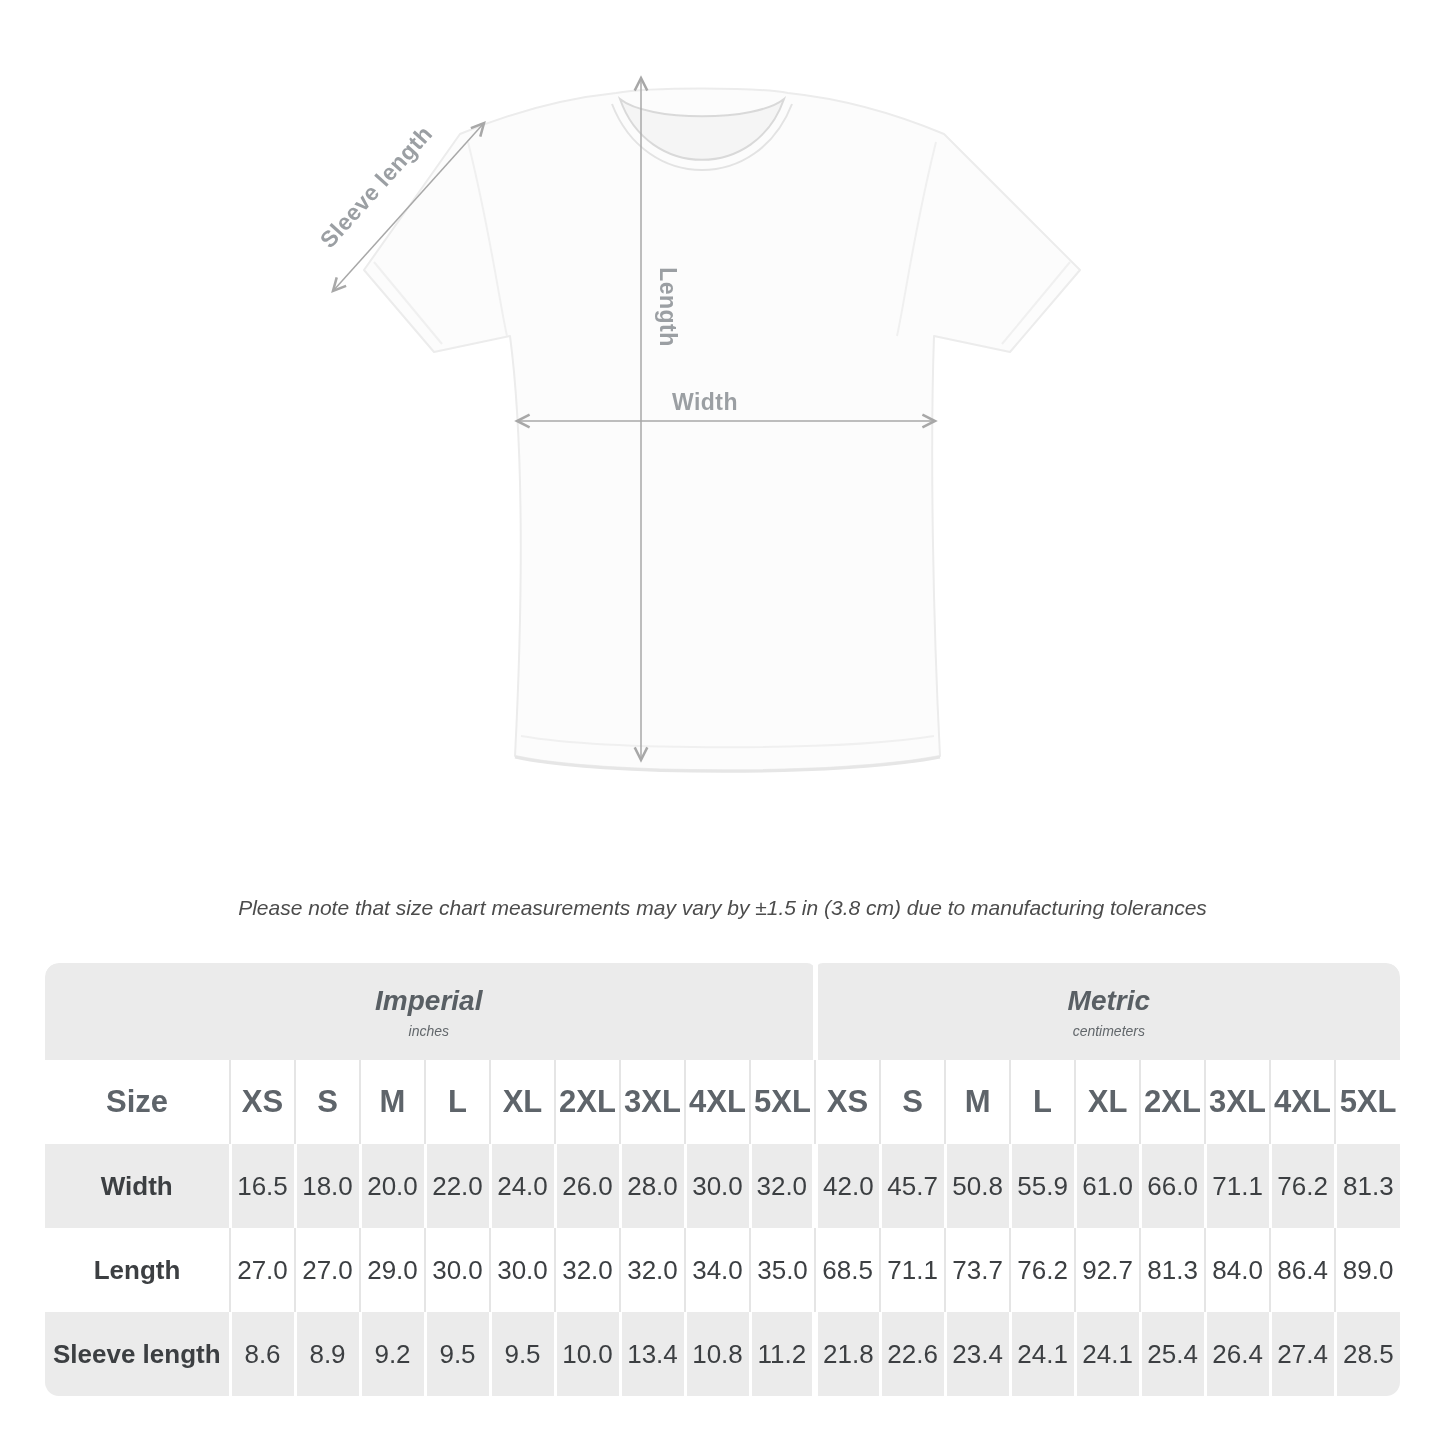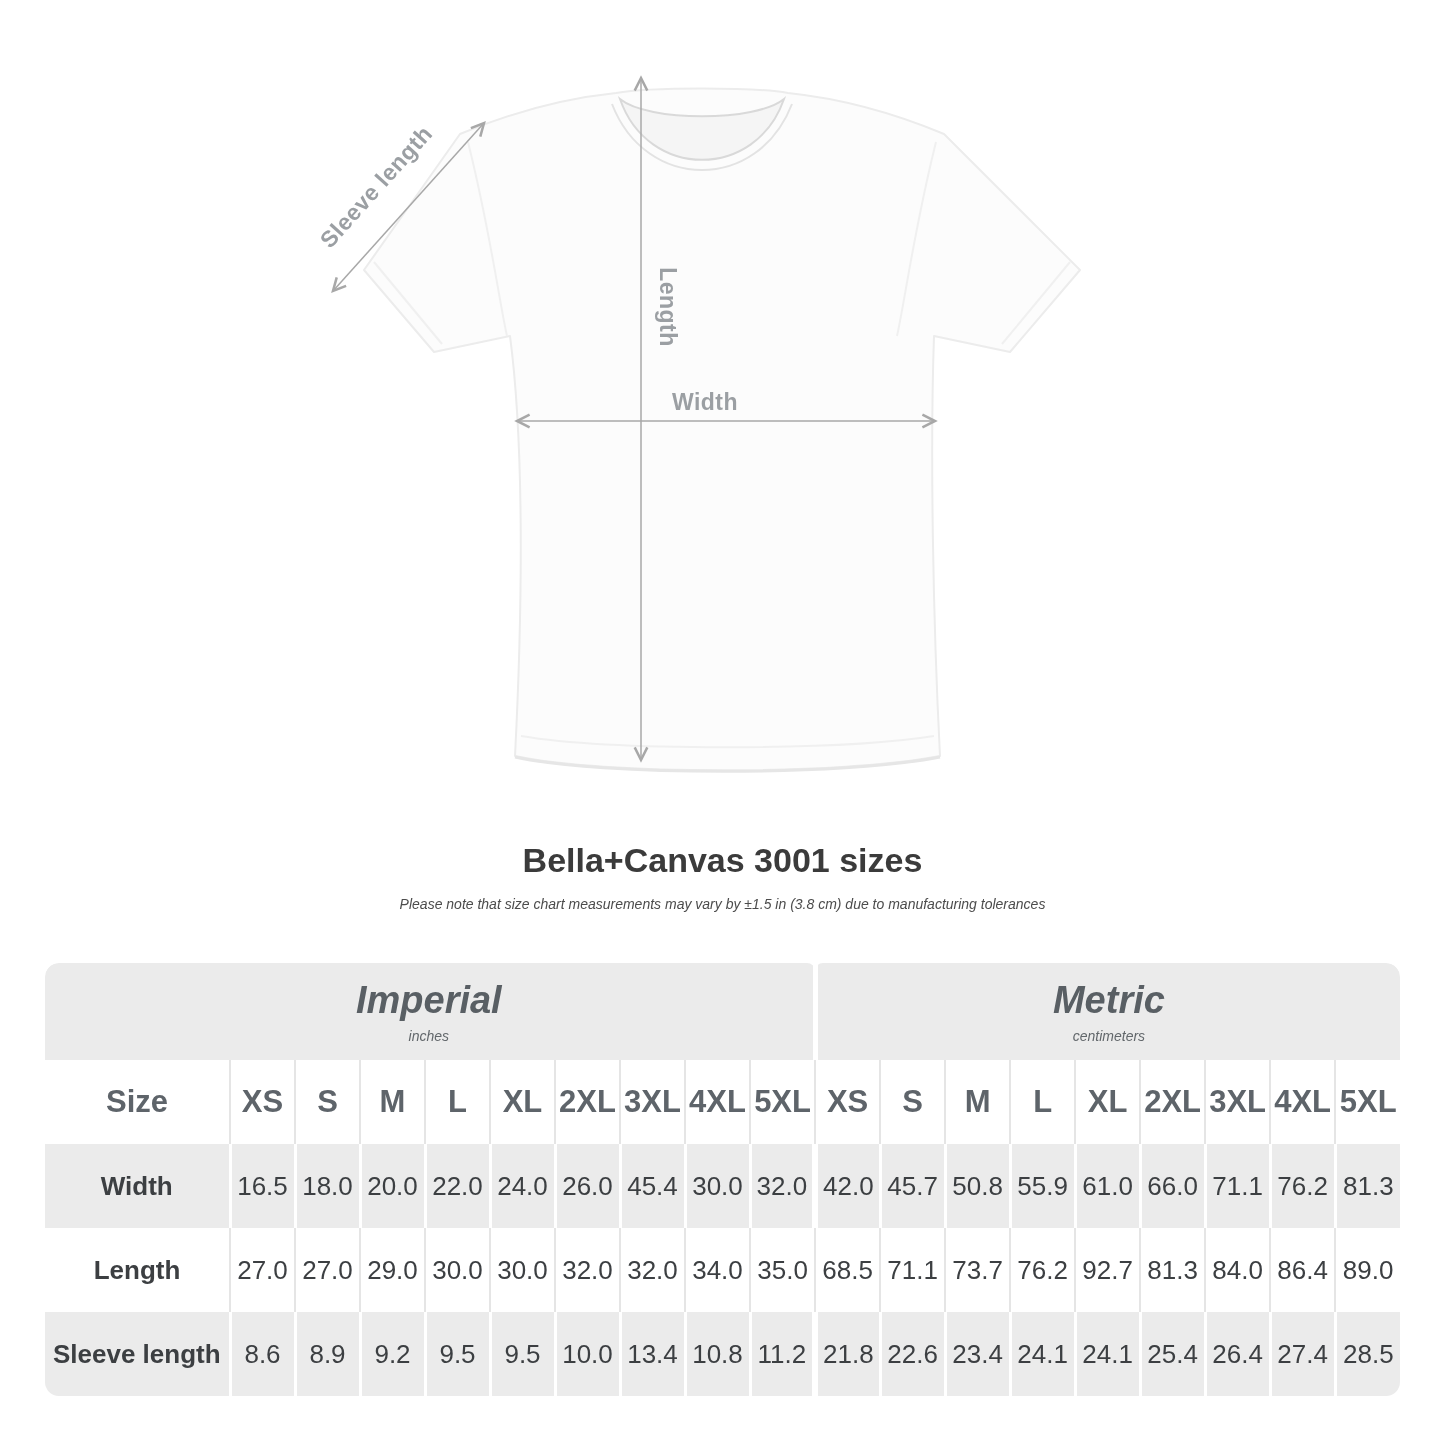--- a/index.html
+++ b/index.html
@@ -11,38 +11,38 @@
   .diag-label{
     font-family:"Liberation Sans", sans-serif;
     font-size:23px;font-weight:bold;fill:#9b9fa3;letter-spacing:.5px;
   }
   .page-title{
     position:absolute;top:841px;left:0;width:1445px;margin:0;text-align:center;
     font-size:34px;font-weight:bold;color:#3b3b3b;
   }
   .page-subtitle{
     position:absolute;top:896px;left:0;width:1445px;margin:0;text-align:center;
-    font-size:14px;font-style:italic;color:#4c4c4c;
+    font-size:21px;font-style:italic;color:#4c4c4c;
   }
   .table-wrap{
     position:absolute;top:963px;left:45px;width:1355px;
     border-radius:14px;overflow:hidden;
   }
   table.size-table{border-collapse:collapse;table-layout:fixed;width:1355px;}
   table.size-table td{
     text-align:center;vertical-align:middle;padding:0;
     font-size:26px;color:#3c3f42;
   }
   col.c-label{width:185px;}
   col.c-data{width:65px;}
   tr.band-row{height:97px;}
   tr.band-row td{background:#ebebeb;}
   td.band-left{border-radius:14px 8px 0 0;}
   td.band-right{border-radius:8px 14px 0 0;border-left:5px solid #ffffff;}
-  .band-label{font-size:38px;font-weight:bold;font-style:italic;color:#595f64;}
+  .band-label{font-size:28px;font-weight:bold;font-style:italic;color:#595f64;}
   .band-sublabel{font-size:14px;font-style:italic;color:#62676b;margin-top:6px;}
   tr.size-row{height:84px;background:#ffffff;}
   tr.size-row td{font-size:31px;font-weight:bold;color:#5e646a;border-left:2px solid #e5e5e5;}
   tr.size-row td:first-child{border-left:none;}
   tr.data-row{height:84px;}
   td.row-label{font-size:24px;font-weight:bold;color:#5e646a;}
   tr.r-white{background:#ffffff;}
   tr.r-white td{border-left:2px solid #e5e5e5;}
   tr.r-white td:first-child{border-left:none;}
   tr.r-gray td{background:#ebebeb;border-left:3px solid #ffffff;}
@@ -90,21 +90,20 @@
 
     <line x1="333" y1="291" x2="484" y2="123" stroke="#a8a8a8" stroke-width="1.5" marker-start="url(#ah)" marker-end="url(#ah)"></line>
     <line x1="641" y1="78" x2="641" y2="760" stroke="#a8a8a8" stroke-width="1.5" marker-start="url(#ah)" marker-end="url(#ah)"></line>
     <line x1="517" y1="421" x2="935" y2="421" stroke="#a8a8a8" stroke-width="1.5" marker-start="url(#ah)" marker-end="url(#ah)"></line>
 
     <text class="diag-label" x="382" y="192" text-anchor="middle" transform="rotate(-48 382 192)">Sleeve length</text>
     <text class="diag-label" x="660" y="307" text-anchor="middle" transform="rotate(90 660 307)">Length</text>
     <text class="diag-label" x="705" y="410" text-anchor="middle">Width</text>
   </svg>
 
-  <h1 class="page-title">Bella+Canvas 3001 sizes</h1>
   <p class="page-subtitle">Please note that size chart measurements may vary by ±1.5 in (3.8 cm) due to manufacturing tolerances</p>
 
   <div class="table-wrap">
     <table class="size-table">
       <colgroup>
         <col class="c-label">
         <col class="c-data">
           <col class="c-data">
           <col class="c-data">
           <col class="c-data">
@@ -159,21 +158,21 @@
       </tr>
 
       <tr class="data-row r-gray">
         <td class="row-label">Width</td>
         <td>16.5</td>
         <td>18.0</td>
         <td>20.0</td>
         <td>22.0</td>
         <td>24.0</td>
         <td>26.0</td>
-        <td>45.4</td>
+        <td>28.0</td>
         <td>30.0</td>
         <td>32.0</td>
         <td class="metric-start">42.0</td>
         <td>45.7</td>
         <td>50.8</td>
         <td>55.9</td>
         <td>61.0</td>
         <td>66.0</td>
         <td>71.1</td>
         <td>76.2</td>

